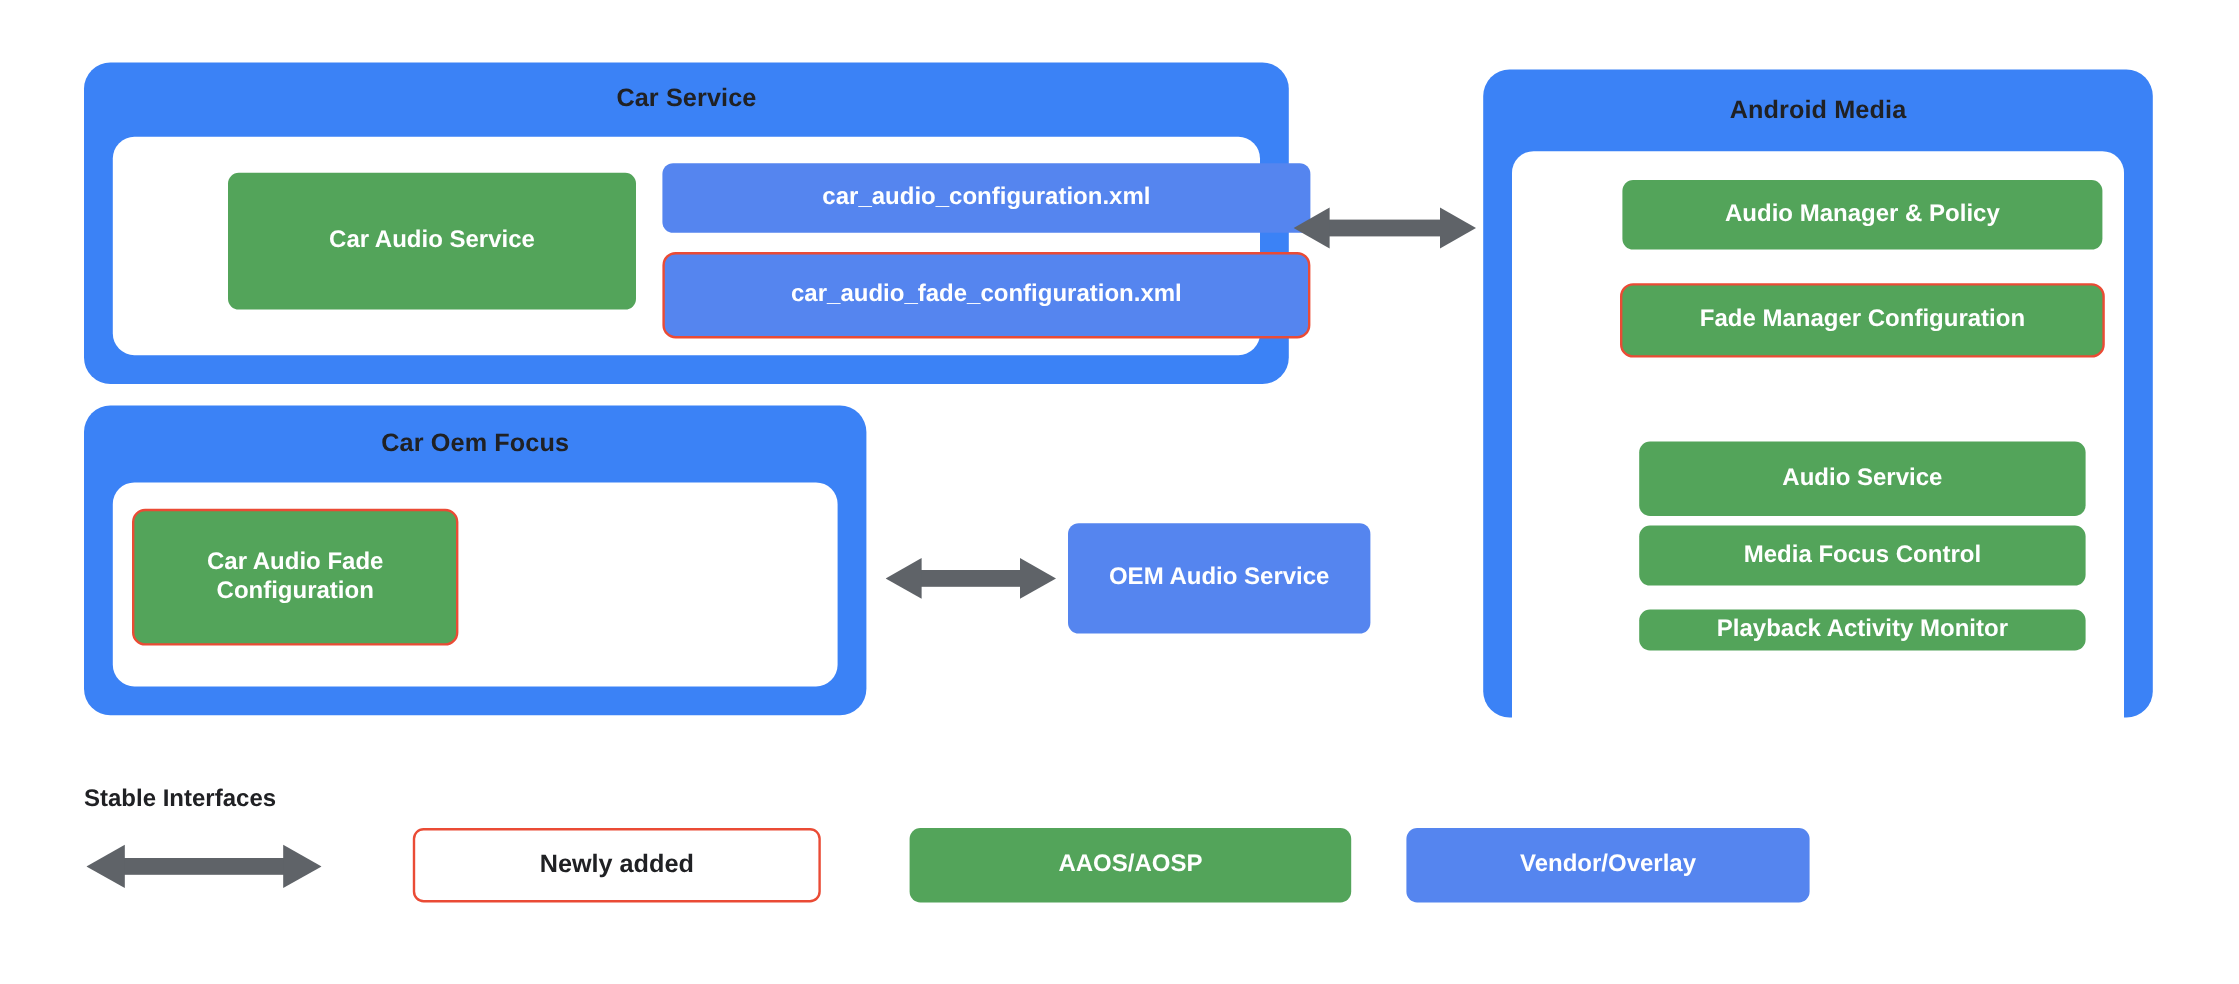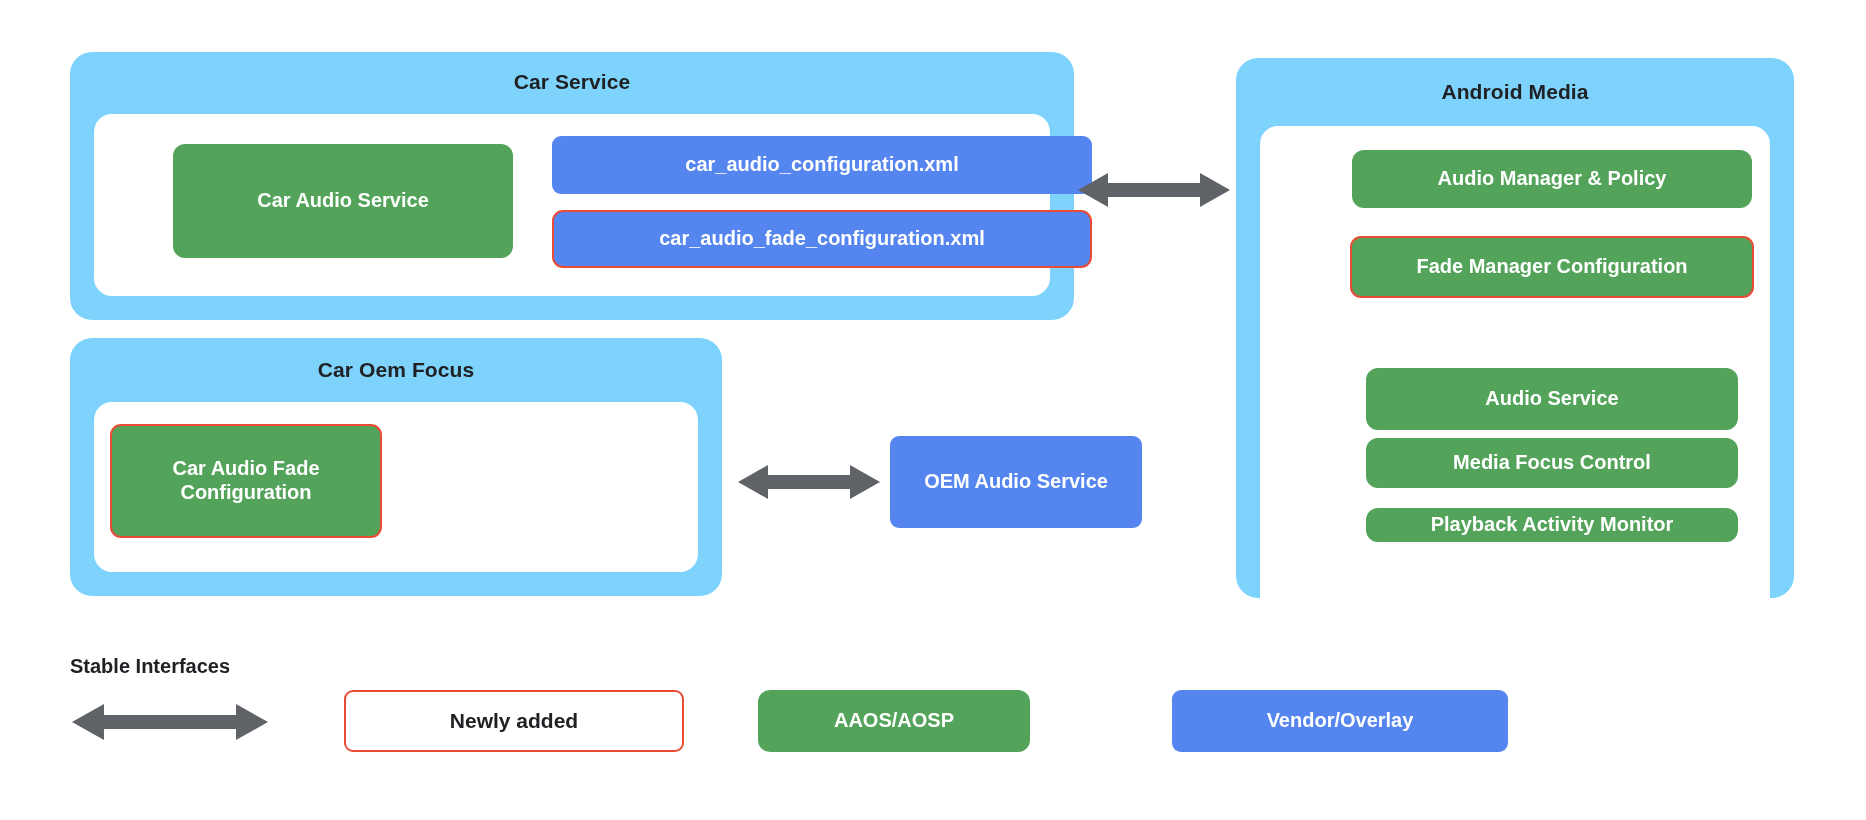--- a/index.html
+++ b/index.html
@@ -19,21 +19,21 @@
     width: 1866px;
     height: 820px;
     background: #ffffff;
     border-radius: 28px;
     box-sizing: border-box;
   }
 
   
   .group {
     position: absolute;
-    background: #7dd3fc;
+    background: #3b82f6;
     border-radius: 22px;
     box-sizing: border-box;
   }
   .group-title {
     position: absolute;
     left: 0;
     right: 0;
     text-align: center;
     font-size: 21px;
     font-weight: 700;
@@ -56,21 +56,21 @@
     align-items: center;
     justify-content: center;
     text-align: center;
     border-radius: 9px;
     color: #ffffff;
     font-size: 20px;
     font-weight: 700;
     line-height: 1.18;
     padding: 2px 8px;
   }
-  .node.green { background: #53a45a; border-radius: 12px; }
+  .node.green { background: #53a45a; }
   .node.blue  { background: #5585ef; }
   .node.newly {
     border: 2.5px solid #ea4b35;
     border-radius: 11px;
   }
   .node.outline-only {
     background: #ffffff;
     color: #202124;
     border: 2.5px solid #ea4b35;
     font-size: 21px;
@@ -92,29 +92,29 @@
 </style>
 </head>
 <body>
 
 <div id="canvas">
 
   <div class="group" style="left:70px; top:52px; width:1004px; height:268px;">
     <div class="group-title" style="top:18px;">Car Service</div>
     <div class="inner" style="left:24px; top:62px; width:956px; height:182px;">
 
-      <div class="node green" style="left:79px; top:30px; width:340px; height:114px;">
+      <div class="node green" style="left:96px; top:30px; width:340px; height:114px;">
         <span>Car Audio Service</span>
       </div>
 
       <div class="node blue" style="left:458px; top:22px; width:540px; height:58px;">
         <span>car_audio_configuration.xml</span>
       </div>
 
-      <div class="node blue newly" style="left:458px; top:96px; width:540px; height:58px;">
+      <div class="node blue newly" style="left:458px; top:96px; width:540px; height:72px;">
         <span>car_audio_fade_configuration.xml</span>
       </div>
     </div>
   </div>
 
   <div class="arrow" style="left:1078px; top:168px; width:152px; height:44px;">
     <svg width="152" height="44" viewBox="0 0 152 44" xmlns="http://www.w3.org/2000/svg">
       <g fill="#5f6368">
         <rect x="26" y="15" width="100" height="14"></rect>
         <polygon points="0,22 30,5 30,39"></polygon>
@@ -183,21 +183,21 @@
         <polygon points="0,22 32,4 32,40"></polygon>
         <polygon points="196,22 164,4 164,40"></polygon>
       </g>
     </svg>
   </div>
 
   <div class="node outline-only" style="left:344px; top:690px; width:340px; height:62px;">
     <span>Newly added</span>
   </div>
 
-  <div class="node green" style="left:758px; top:690px; width:272px; height:62px;">
+  <div class="node green" style="left:758px; top:690px; width:368px; height:62px;">
     <span>AAOS/AOSP</span>
   </div>
 
   <div class="node blue" style="left:1172px; top:690px; width:336px; height:62px;">
     <span>Vendor/Overlay</span>
   </div>
 
 </div>
 
 </body></html>

